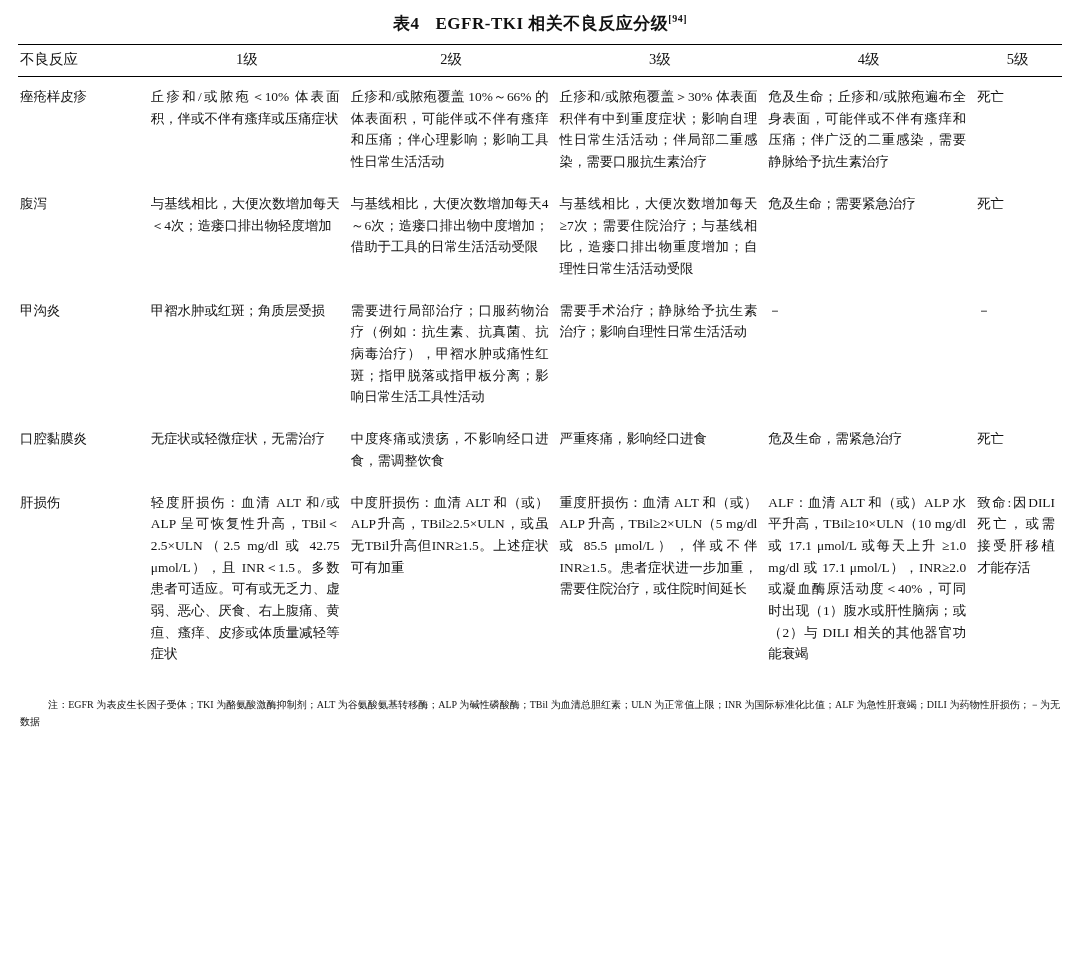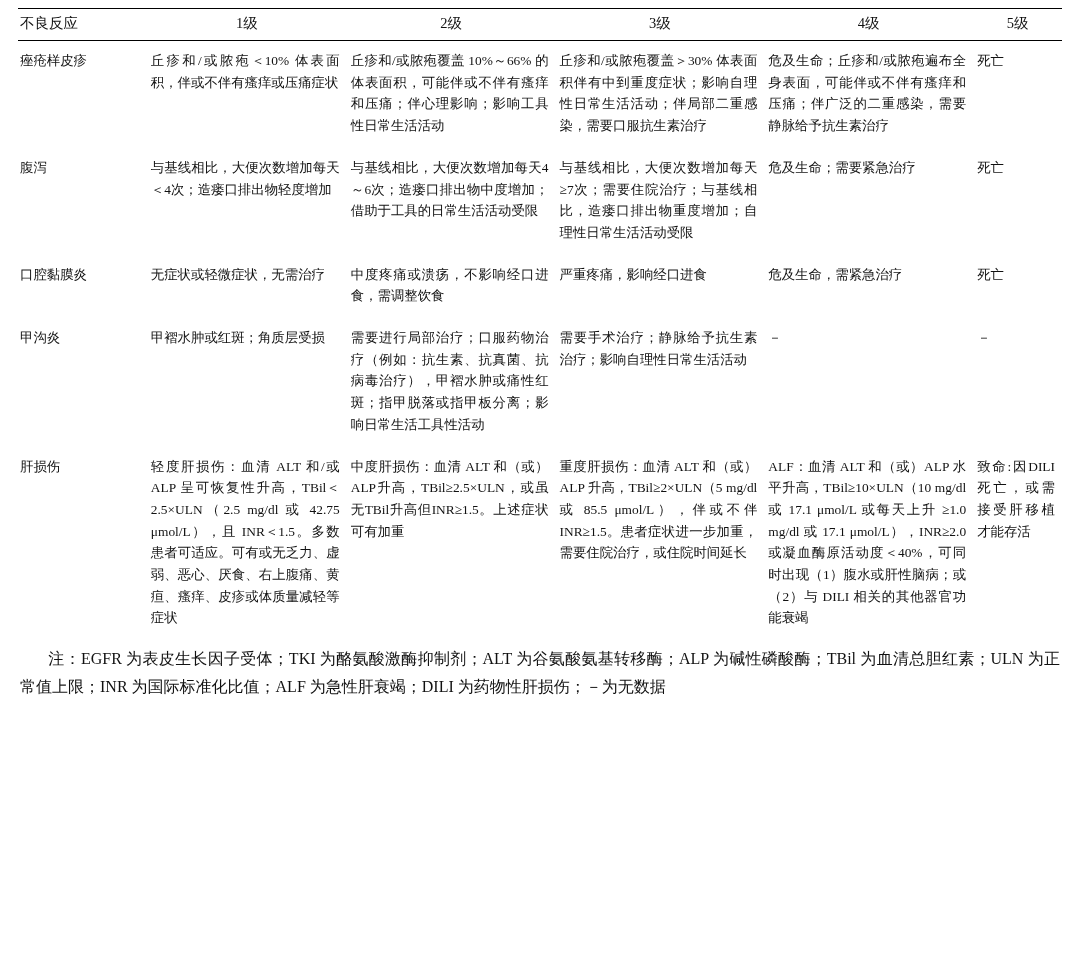--- a/index.html
+++ b/index.html
@@ -72,37 +72,40 @@
     padding-left: 2px;
     white-space: nowrap;
   }
   .col0 { width: 116px; }
   .col1 { width: 180px; }
   .col2 { width: 188px; }
   .col3 { width: 188px; }
   .col4 { width: 188px; }
   .col5 { width: 80px; }
   .note {
-    margin-top: 5px;
-    font-size: 16px;
+    margin-top: 20px;
+    font-size: 10px;
     line-height: 1.72;
     text-align: justify;
     text-justify: inter-ideograph;
     padding: 0 2px;
   }
   .note .indent {
     display: inline-block;
     width: 28px;
   }
 </style>
 </head>
 <body>
 
 <div class="page">
 
+  <div class="caption">
+    <span>表4</span><span class="cap-sep"></span><span>EGFR-TKI 相关不良反应分级</span><sup>[94]</sup>
+  </div>
 
   <table class="tbl">
     <colgroup>
       <col class="col0">
         <col class="col1">
         <col class="col2">
         <col class="col3">
         <col class="col4">
         <col class="col5">
     </colgroup>
@@ -130,35 +133,35 @@
       <tr>
         <td class="first">腹泻</td>
         <td>与基线相比，大便次数增加每天＜4次；造瘘口排出物轻度增加</td>
         <td>与基线相比，大便次数增加每天4～6次；造瘘口排出物中度增加；借助于工具的日常生活活动受限</td>
         <td>与基线相比，大便次数增加每天≥7次；需要住院治疗；与基线相比，造瘘口排出物重度增加；自理性日常生活活动受限</td>
         <td>危及生命；需要紧急治疗</td>
         <td>死亡</td>
       </tr>
 
       <tr>
+        <td class="first">甲沟炎</td>
+        <td>甲褶水肿或红斑；角质层受损</td>
+        <td>需要进行局部治疗；口服药物治疗（例如：抗生素、抗真菌、抗病毒治疗），甲褶水肿或痛性红斑；指甲脱落或指甲板分离；影响日常生活工具性活动</td>
+        <td>需要手术治疗；静脉给予抗生素治疗；影响自理性日常生活活动</td>
+        <td>－</td>
+        <td>－</td>
+      </tr>
+
+      <tr>
         <td class="first">口腔黏膜炎</td>
         <td>无症状或轻微症状，无需治疗</td>
         <td>中度疼痛或溃疡，不影响经口进食，需调整饮食</td>
         <td>严重疼痛，影响经口进食</td>
         <td>危及生命，需紧急治疗</td>
         <td>死亡</td>
-      </tr>
-
-      <tr>
-        <td class="first">甲沟炎</td>
-        <td>甲褶水肿或红斑；角质层受损</td>
-        <td>需要进行局部治疗；口服药物治疗（例如：抗生素、抗真菌、抗病毒治疗），甲褶水肿或痛性红斑；指甲脱落或指甲板分离；影响日常生活工具性活动</td>
-        <td>需要手术治疗；静脉给予抗生素治疗；影响自理性日常生活活动</td>
-        <td>－</td>
-        <td>－</td>
       </tr>
 
       <tr>
         <td class="first">肝损伤</td>
         <td>轻度肝损伤：血清 ALT 和/或 ALP 呈可恢复性升高，TBil＜2.5×ULN（2.5 mg/dl 或 42.75 μmol/L），且 INR＜1.5。多数患者可适应。可有或无乏力、虚弱、恶心、厌食、右上腹痛、黄疸、瘙痒、皮疹或体质量减轻等症状</td>
         <td>中度肝损伤：血清 ALT 和（或）ALP升高，TBil≥2.5×ULN，或虽无TBil升高但INR≥1.5。上述症状可有加重</td>
         <td>重度肝损伤：血清 ALT 和（或）ALP 升高，TBil≥2×ULN（5 mg/dl 或 85.5 μmol/L），伴或不伴 INR≥1.5。患者症状进一步加重，需要住院治疗，或住院时间延长</td>
         <td>ALF：血清 ALT 和（或）ALP 水平升高，TBil≥10×ULN（10 mg/dl 或 17.1 μmol/L 或每天上升 ≥1.0 mg/dl 或 17.1 μmol/L），INR≥2.0 或凝血酶原活动度＜40%，可同时出现（1）腹水或肝性脑病；或（2）与 DILI 相关的其他器官功能衰竭</td>
         <td>致命:因DILI死亡，或需接受肝移植才能存活</td>
       </tr>

